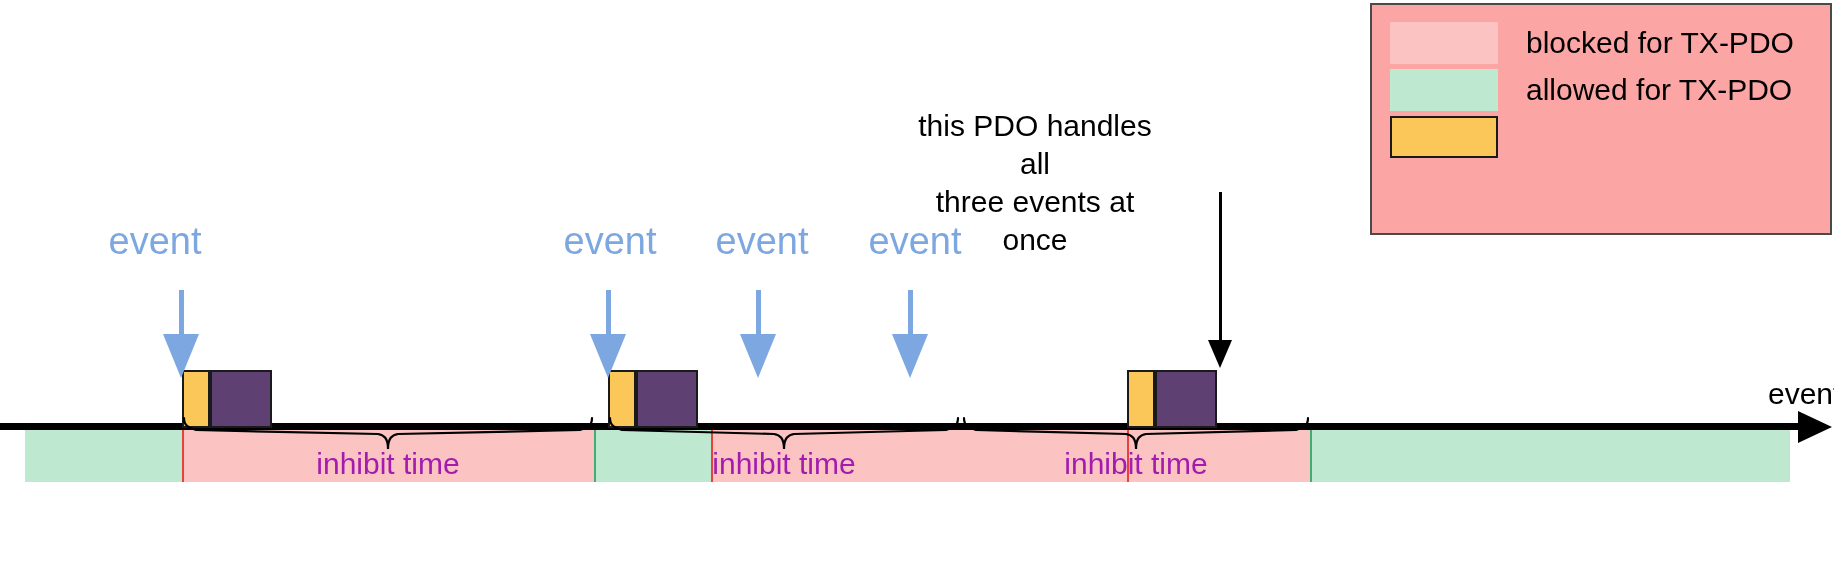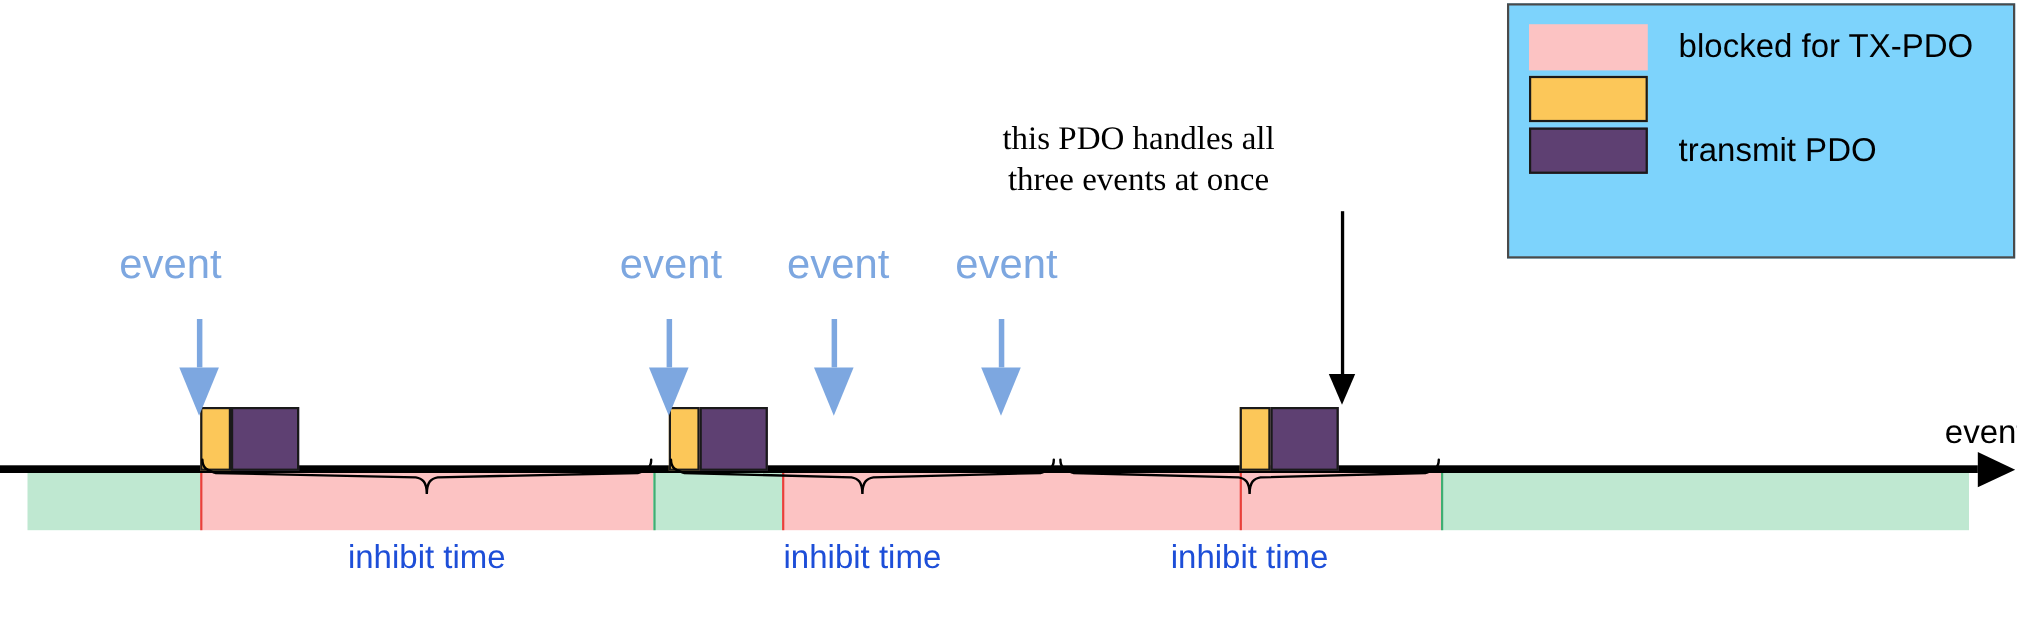--- a/index.html
+++ b/index.html
@@ -31,26 +31,26 @@
   .ann-text{position:absolute;font-size:30px;line-height:38px;color:#000;text-align:center;
             white-space:pre-line;}
   .ann-arrow{position:absolute;}
   .ann-arrow .stem{position:absolute;left:50%;top:0;width:3px;margin-left:-1.5px;background:#000;}
   .ann-arrow .head{position:absolute;left:50%;width:0;height:0;margin-left:-12px;
                    border-left:12px solid transparent;border-right:12px solid transparent;
                    border-top:28px solid #000;}
 
   .brace-wrap{position:absolute;}
   .brace-wrap svg{display:block;}
-  .brace-label{position:absolute;font-size:30px;line-height:34px;color:#1d4ed8;
-               white-space:nowrap;transform:translateX(-50%);margin-top:43px;}
+  .brace-label{position:absolute;font-size:30px;line-height:34px;color:#a21caf;
+               white-space:nowrap;transform:translateX(-50%);}
 
   .time-label{position:absolute;font-size:30px;line-height:32px;color:#000;}
 
-  .legend{position:absolute;box-sizing:border-box;border:2px solid #4a4a4a;background:#7dd3fc;
+  .legend{position:absolute;box-sizing:border-box;border:2px solid #4a4a4a;background:#fca5a5;
           padding:14px 18px 14px 18px;}
   .legend-row{display:flex;align-items:center;height:47px;}
   .legend-swatch{width:108px;height:42px;box-sizing:border-box;flex:0 0 auto;}
   .legend-swatch.bordered{border:2px solid #1a1a1a;}
   .legend-text{font-size:30px;line-height:30px;color:#000;margin-left:28px;white-space:nowrap;}
 </style>
 </head>
 <body>
 
 <div id="stage" style="width: 1834px; height: 563px; background: rgb(255, 255, 255);">
@@ -99,21 +99,21 @@
         <div class="stem" style="height: 44px; background: rgb(125, 167, 224);"></div>
         <div class="head" style="top: 44px; border-top-color: rgb(125, 167, 224);"></div>
       </div>
       <div class="evt-label" style="left: 915px; top: 222px; color: rgb(125, 167, 224);">event</div>
       <div class="evt-arrow" style="left: 910px; top: 290px; width: 40px; height: 88px;">
         <div class="stem" style="height: 44px; background: rgb(125, 167, 224);"></div>
         <div class="head" style="top: 44px; border-top-color: rgb(125, 167, 224);"></div>
       </div>
     </div>
 
-  <div class="ann-text" id="annotation-text" style="left: 905px; top: 107px; width: 260px; font-family: Liberation Serif, serif;">this PDO handles all
+  <div class="ann-text" id="annotation-text" style="left: 905px; top: 107px; width: 260px;">this PDO handles all
 three events at once</div>
   <div class="ann-arrow" id="annotation-arrow" style="left: 1208px; top: 192px; width: 24px; height: 176px;">
     <div class="stem" style="height: 148px;"></div>
     <div class="head" style="top: 148px;"></div>
   </div>
 
   <div id="braces-layer">
       <div class="brace-wrap" style="left: 182px; top: 416px; width: 412px; height: 36px;">
         <svg width="412" height="36" viewBox="0 0 412 36">
           <path d="M 2 2 C 2 12, 10 12, 14 14 L 196 18 C 202 19, 206 22, 206 33 C 206 22, 210 19, 216 18 L 398 14 C 402 12, 410 12, 410 2" fill="none" stroke="#000" stroke-width="2.2" stroke-linecap="round"></path>
@@ -133,21 +133,21 @@
       </div>
       <div class="brace-label" style="left: 1136px; top: 447px;">inhibit time</div>
     </div>
 
   <div class="legend" id="legend-box" style="left: 1370px; top: 3px; width: 462px; height: 232px;">
       <div class="legend-row">
         <div class="legend-swatch" style="background: rgb(252, 195, 195);"></div>
         <div class="legend-text">blocked for TX-PDO</div>
       </div>
       <div class="legend-row">
-        <div class="legend-swatch bordered" style="background: rgb(252, 199, 89);"></div>
+        <div class="legend-swatch" style="background: rgb(191, 232, 209);"></div>
+        <div class="legend-text">allowed for TX-PDO</div>
       </div>
       <div class="legend-row">
-        <div class="legend-swatch bordered" style="background: rgb(94, 64, 114);"></div>
-        <div class="legend-text">transmit PDO</div>
+        <div class="legend-swatch bordered" style="background: rgb(252, 199, 89);"></div>
       </div>
     </div>
 
 </div>
 
 </body></html>

